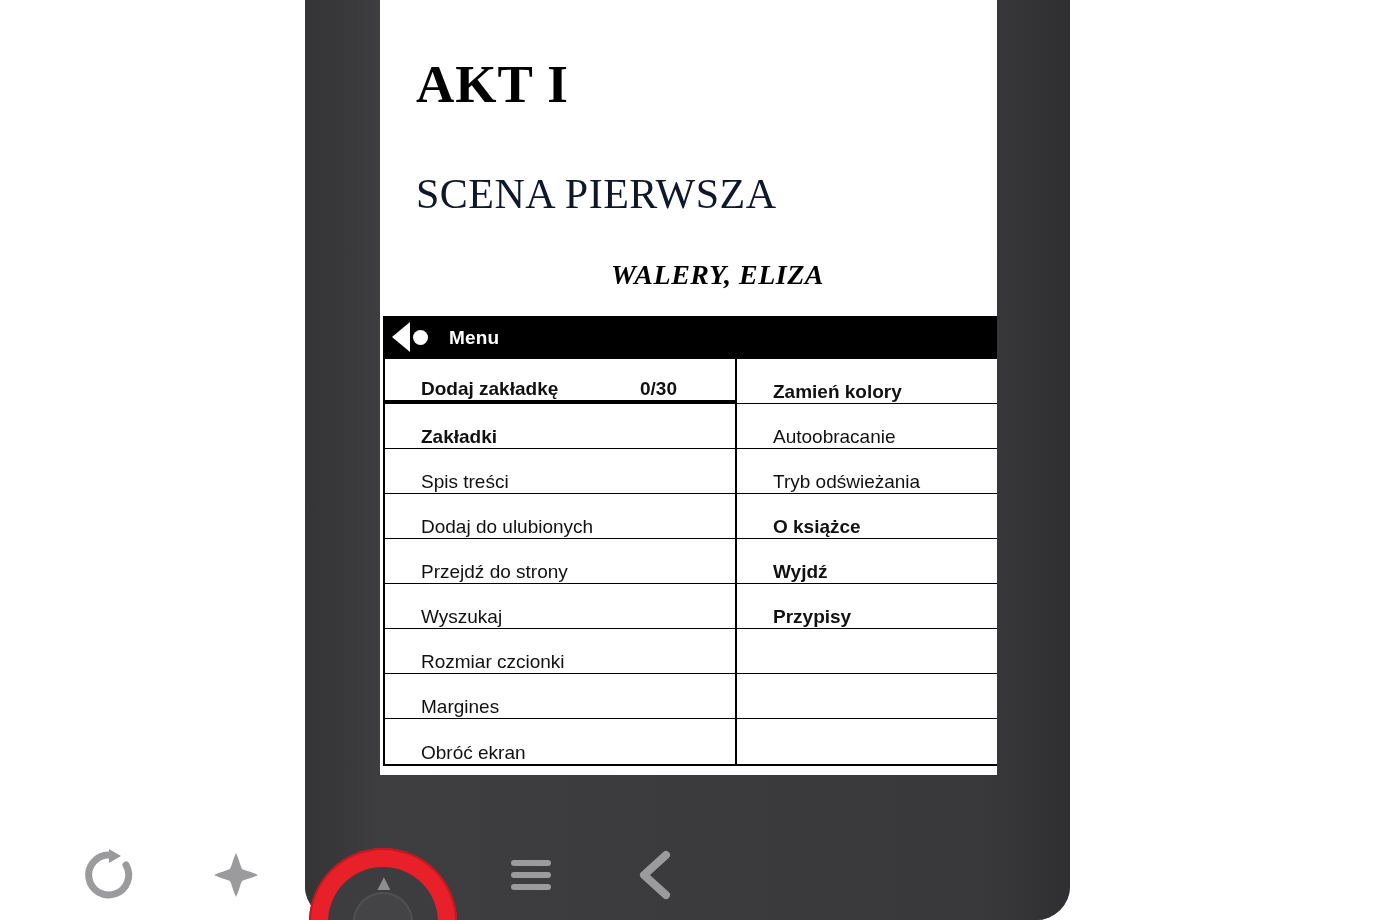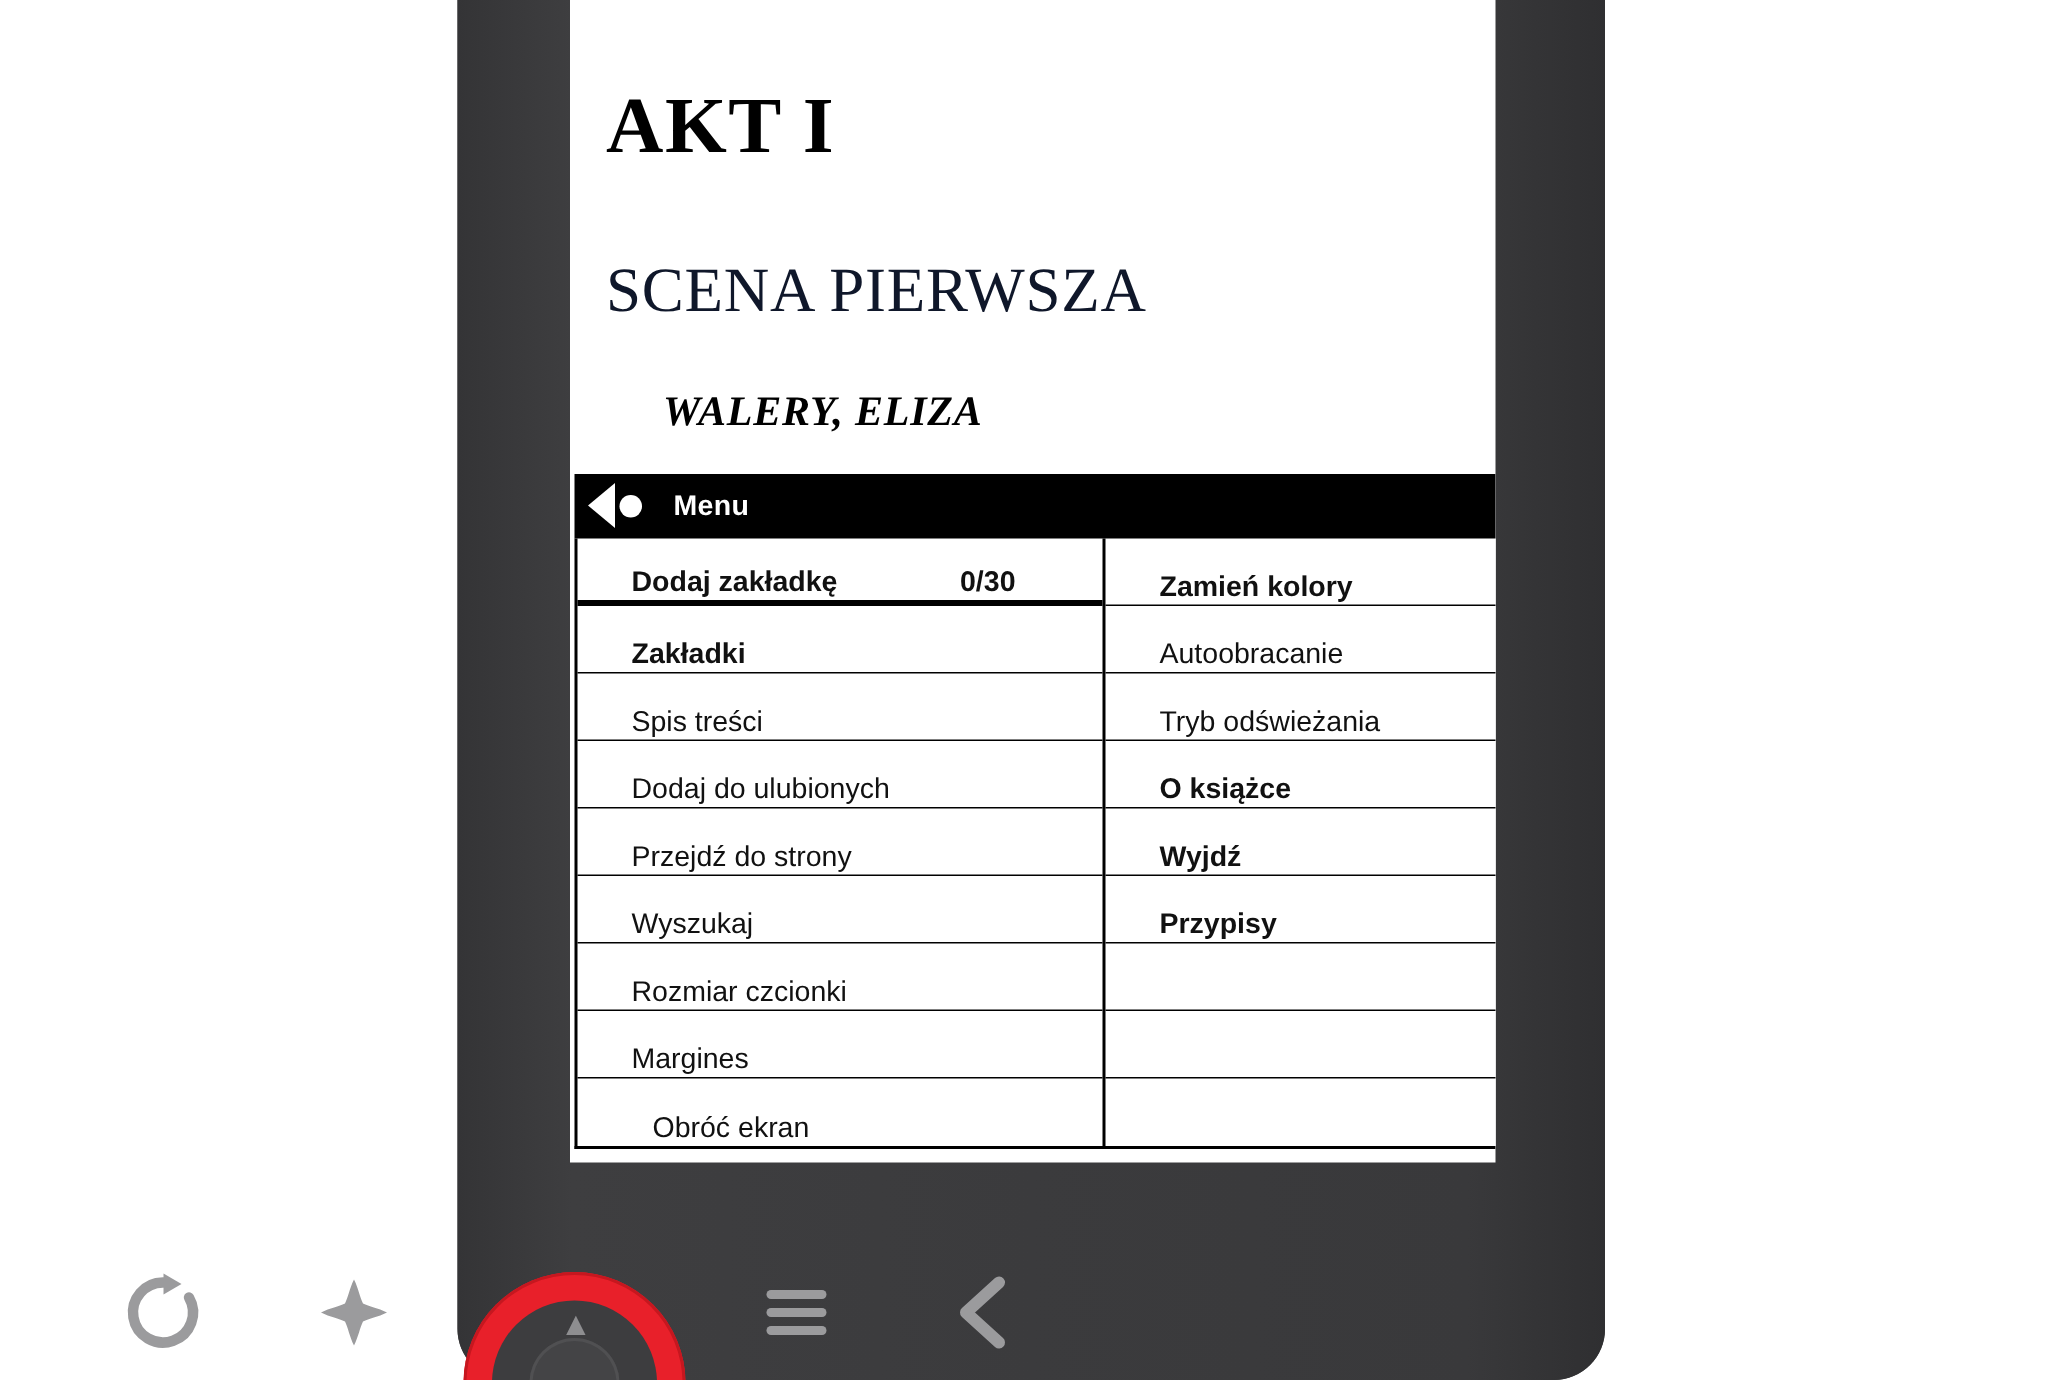--- a/index.html
+++ b/index.html
@@ -40,21 +40,21 @@
     width: 617px;
     height: 775px;
     background: #ffffff;
     overflow: hidden;
   }
 
   
   .page-content {
     position: absolute;
     left: 0; top: 0; right: 0;
-    padding: 0 4px;
+    padding: 0 16px;
     box-sizing: border-box;
   }
   .act-title {
     font-family: "Liberation Serif", serif;
     font-weight: bold;
     font-size: 53px;
     letter-spacing: 1px;
     color: #000;
     margin: 58px 0 0 20px;
     line-height: 1.0;
@@ -68,20 +68,21 @@
     letter-spacing: 0.5px;
   }
   .characters {
     font-family: "Liberation Serif", serif;
     font-style: italic;
     font-weight: bold;
     font-size: 28px;
     color: #000;
     margin: 44px 0 0 58px;
     letter-spacing: 0.5px;
+    text-align: center;
   }
 
   
   #menu-overlay {
     position: absolute;
     left: 3px;
     top: 316px;
     width: 708px;
     background: #ffffff;
   }
@@ -140,21 +141,20 @@
     display: flex;
     align-items: flex-end;
     padding: 0 16px 0 36px;
     box-sizing: border-box;
     font-size: 19px;
     color: #111;
     position: relative;
   }
   .menu-item:last-child {
     border-bottom: none;
-    margin-left: 14px;
   }
   .menu-item.bold {
     font-weight: bold;
   }
   .menu-item.empty {
     color: transparent;
   }
   .menu-item .counter {
     margin-left: auto;
     font-weight: bold;

